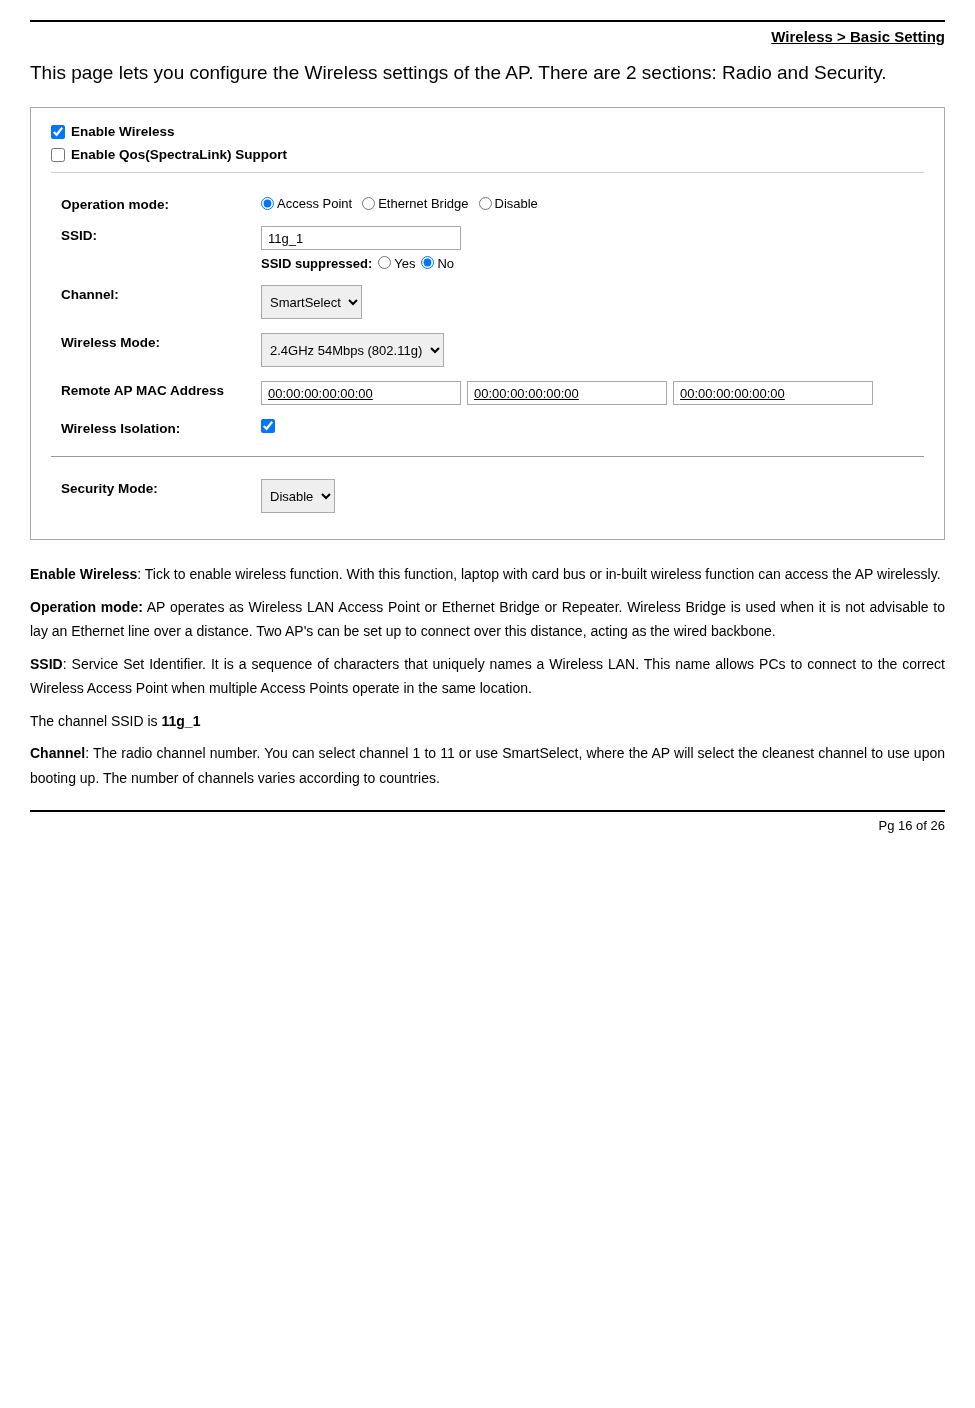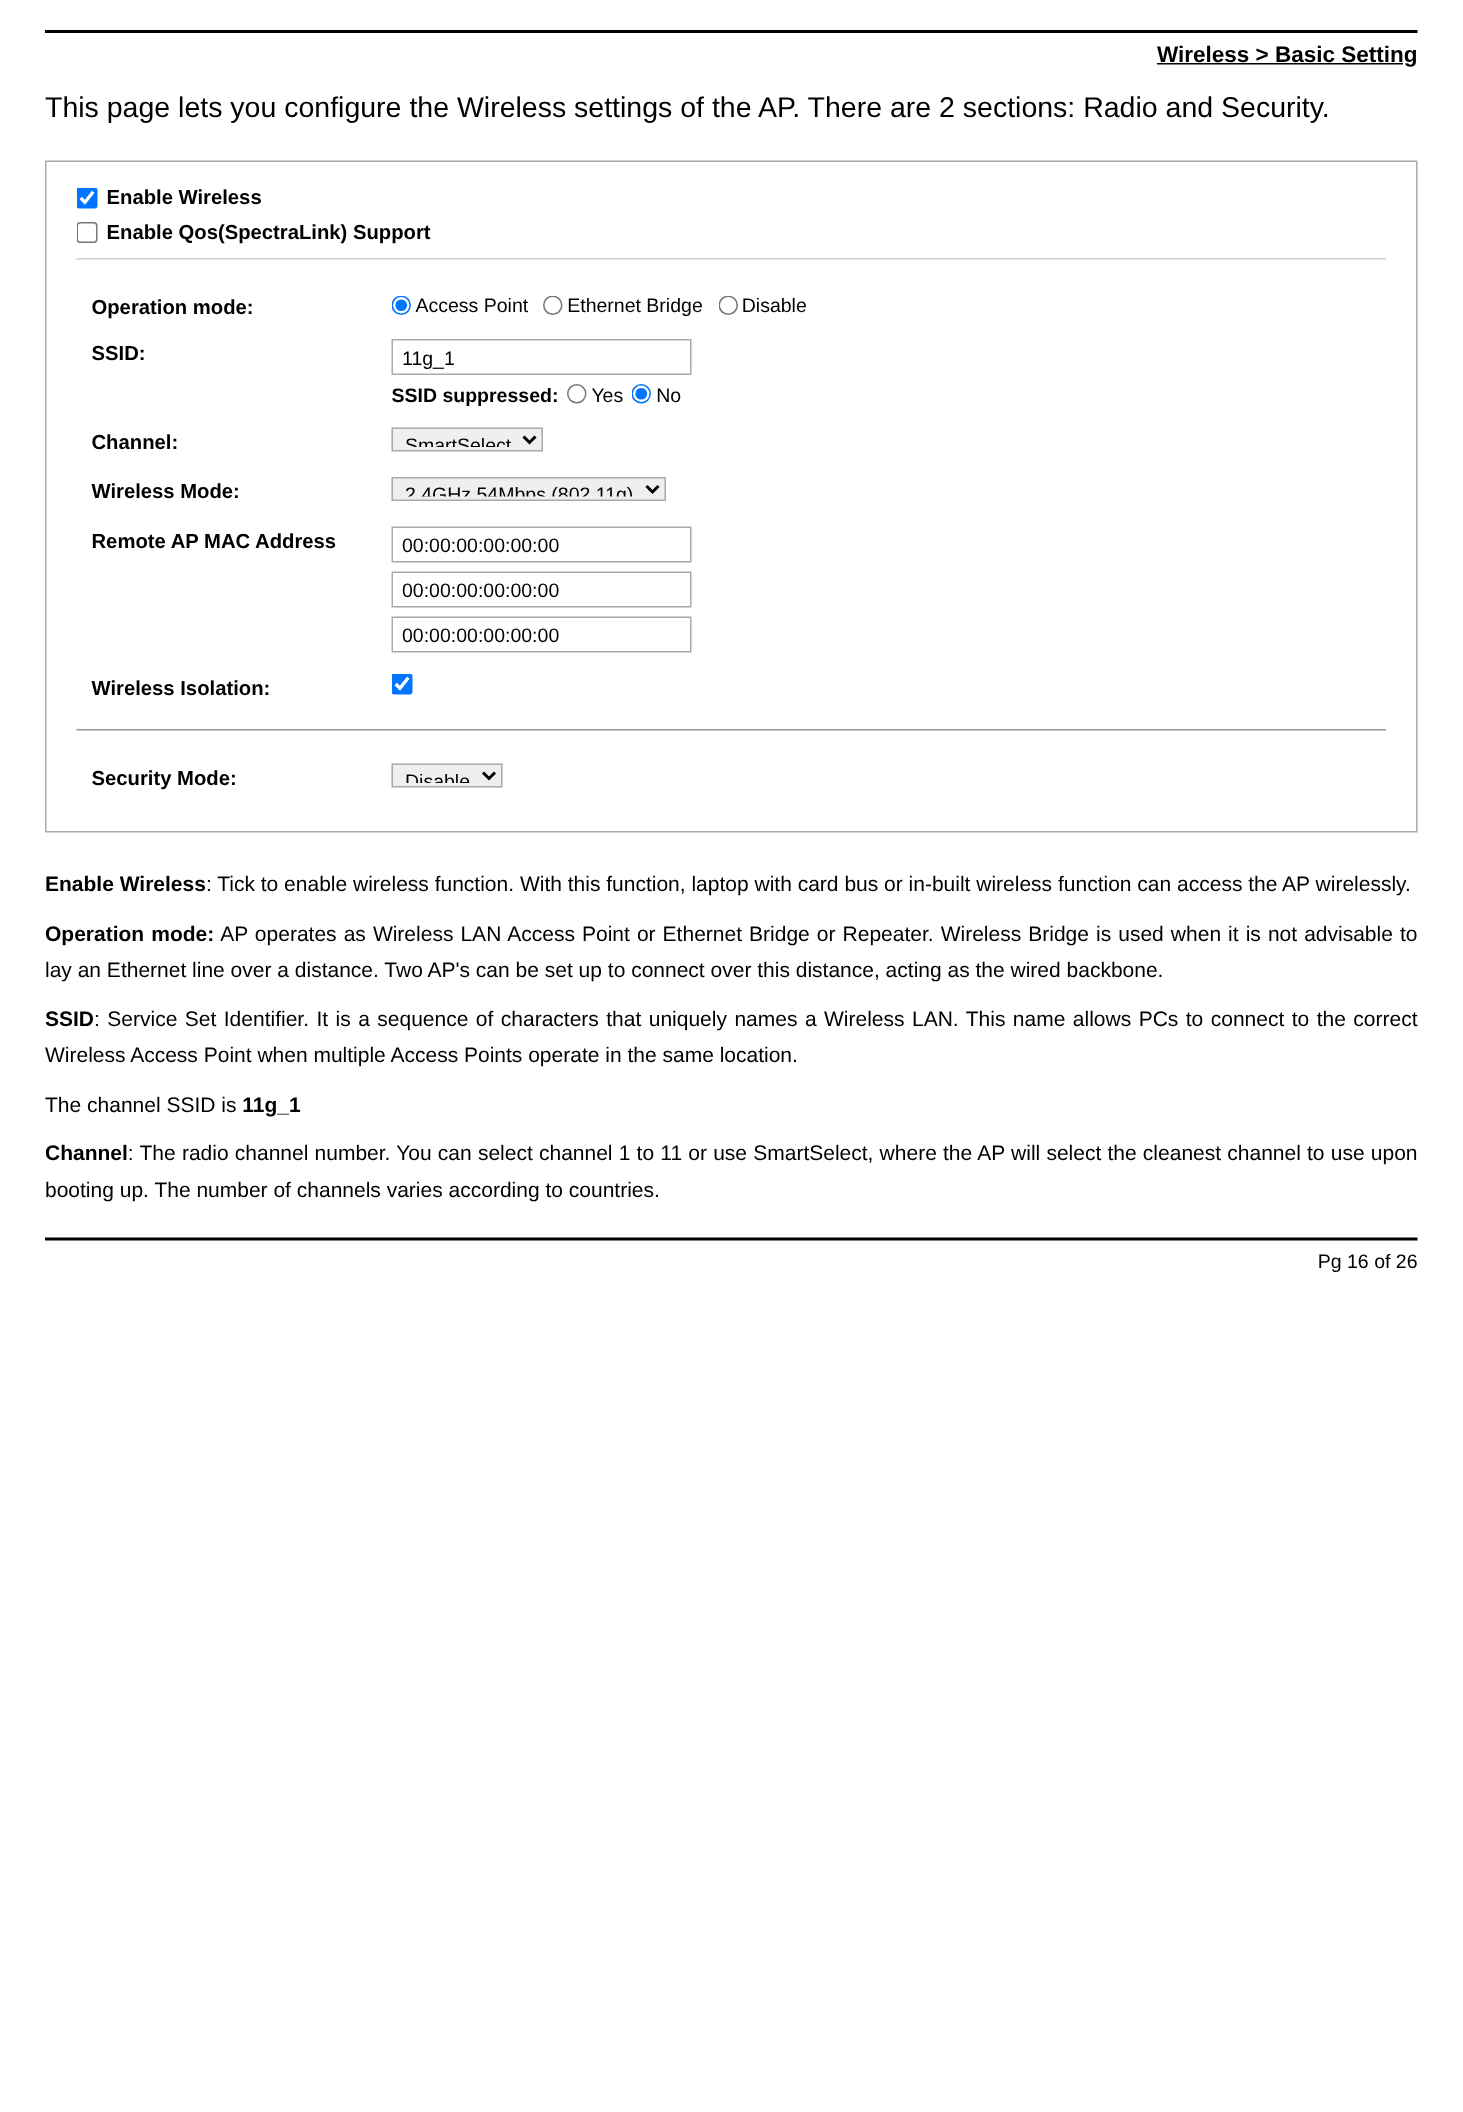--- a/index.html
+++ b/index.html
@@ -84,40 +84,41 @@
       border: 1px solid #aaa;
       padding: 2px 6px;
       font-size: 13px;
       width: 200px;
       height: 24px;
     }
     select {
       border: 1px solid #aaa;
       padding: 2px 4px;
       font-size: 13px;
-      height: 16px;
+      height: 34px;
     }
     .ssid-suppressed {
       font-size: 13px;
       font-weight: bold;
       margin-top: 6px;
       display: flex;
       align-items: center;
       gap: 6px;
     }
     .ssid-suppressed label {
       display: flex;
       align-items: flex-start;
       gap: 3px;
       font-weight: normal;
     }
     .mac-inputs {
       display: flex;
-      flex-direction: column;
+      flex-direction: row;
       gap: 6px;
+      text-decoration: underline;
     }
     .section-divider {
       border: none;
       border-top: 1px solid #999;
       margin: 14px 0 14px 0;
     }
     .security-section {
       margin-top: 6px;
     }
     .description-section {

